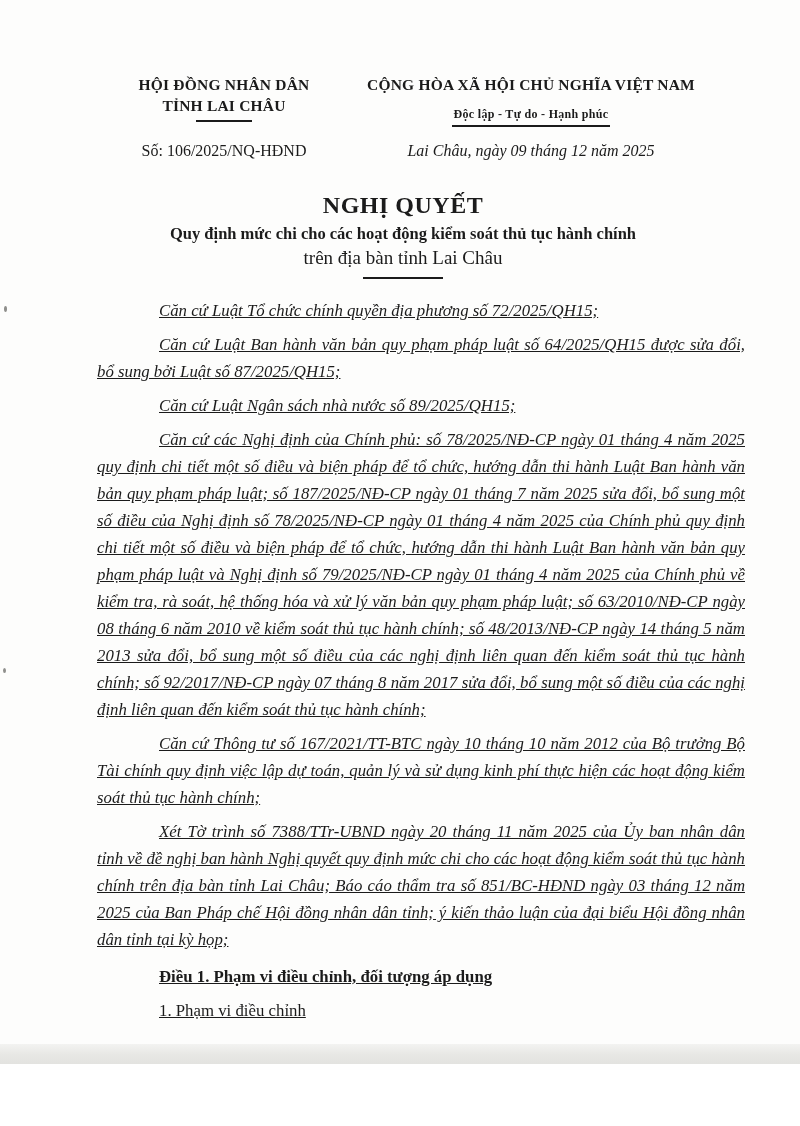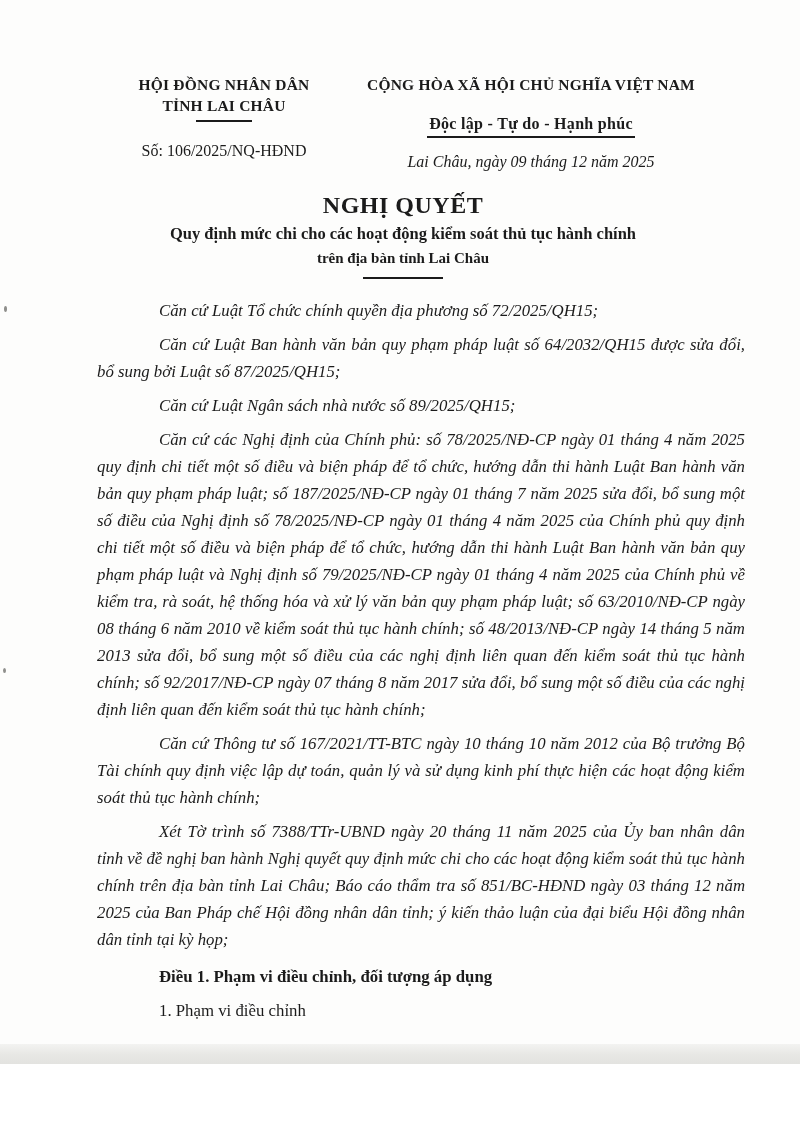--- a/index.html
+++ b/index.html
@@ -18,44 +18,45 @@
   }
   .hdr-left .org{font-weight:bold;font-size:15.5px;line-height:21px;letter-spacing:.2px;}
   .hdr-left .rule{width:56px;height:2px;background:#1b1b1b;margin:4px auto 0 auto;}
   .hdr-left .doc-no{font-size:16px;margin-top:20px;white-space:nowrap;}
   .hdr-right{
     position:absolute;top:74px;left:340px;width:382px;
     text-align:center;
   }
   .hdr-right .nation{font-weight:bold;font-size:15.5px;line-height:21px;letter-spacing:.2px;}
   .hdr-right .motto{
-    display:inline-block;font-weight:bold;font-size:16px;margin-top:20px;
+    display:inline-block;font-weight:bold;font-size:12px;margin-top:12px;
     padding:0 2px 3px 2px;border-bottom:2px solid #1b1b1b;letter-spacing:.3px;
   }
   .hdr-right .place-date{font-style:italic;font-size:16px;margin-top:15px;white-space:nowrap;}
   
   .title-block{
     position:absolute;top:192px;left:85px;width:636px;
     text-align:center;
   }
   .title-block .doc-type{font-weight:bold;font-size:24px;letter-spacing:.5px;}
   .title-block .subject{font-weight:bold;font-size:16.5px;line-height:24px;margin-top:3px;}
-  .title-block .subject2{font-weight:bold;font-size:15px;line-height:24px;}
+  .title-block .subject2{font-weight:normal;font-size:19px;line-height:24px;}
   .title-block .rule{width:80px;height:2px;background:#1b1b1b;margin:7px auto 0 auto;}
   
   .content{
     position:absolute;top:297px;left:97px;width:648px;
   }
   .content p{
     margin:0 0 7px 0;
     font-style:italic;
     font-size:16.8px;
     line-height:27px;
     text-align:justify;
     text-indent:62px;
+    text-decoration:underline;
   }
   .article-heading{
     font-style:normal !important;
     font-weight:bold;
     font-size:17px;
     margin-top:10px !important;
     text-align:left !important;
   }
   .clause{
     font-style:normal !important;
@@ -93,21 +94,21 @@
 
   <div class="title-block">
     <div class="doc-type">NGHỊ QUYẾT</div>
     <div class="subject">Quy định mức chi cho các hoạt động kiểm soát thủ tục hành chính</div>
     <div class="subject2">trên địa bàn tỉnh Lai Châu</div>
     <div class="rule"></div>
   </div>
 
   <div class="content">
     <p>Căn cứ Luật Tổ chức chính quyền địa phương số 72/2025/QH15;</p>
-    <p>Căn cứ Luật Ban hành văn bản quy phạm pháp luật số 64/2032/QH15 được sửa đổi, bổ sung bởi Luật số 87/2025/QH15;</p>
+    <p>Căn cứ Luật Ban hành văn bản quy phạm pháp luật số 64/2025/QH15 được sửa đổi, bổ sung bởi Luật số 87/2025/QH15;</p>
     <p>Căn cứ Luật Ngân sách nhà nước số 89/2025/QH15;</p>
     <p>Căn cứ các Nghị định của Chính phủ: số 78/2025/NĐ-CP ngày 01 tháng 4 năm 2025 quy định chi tiết một số điều và biện pháp để tổ chức, hướng dẫn thi hành Luật Ban hành văn bản quy phạm pháp luật; số 187/2025/NĐ-CP ngày 01 tháng 7 năm 2025 sửa đổi, bổ sung một số điều của Nghị định số 78/2025/NĐ-CP ngày 01 tháng 4 năm 2025 của Chính phủ quy định chi tiết một số điều và biện pháp để tổ chức, hướng dẫn thi hành Luật Ban hành văn bản quy phạm pháp luật và Nghị định số 79/2025/NĐ-CP ngày 01 tháng 4 năm 2025 của Chính phủ về kiểm tra, rà soát, hệ thống hóa và xử lý văn bản quy phạm pháp luật; số 63/2010/NĐ-CP ngày 08 tháng 6 năm 2010 về kiểm soát thủ tục hành chính; số 48/2013/NĐ-CP ngày 14 tháng 5 năm 2013 sửa đổi, bổ sung một số điều của các nghị định liên quan đến kiểm soát thủ tục hành chính; số 92/2017/NĐ-CP ngày 07 tháng 8 năm 2017 sửa đổi, bổ sung một số điều của các nghị định liên quan đến kiểm soát thủ tục hành chính;</p>
     <p>Căn cứ Thông tư số 167/2021/TT-BTC ngày 10 tháng 10 năm 2012 của Bộ trưởng Bộ Tài chính quy định việc lập dự toán, quản lý và sử dụng kinh phí thực hiện các hoạt động kiểm soát thủ tục hành chính;</p>
     <p>Xét Tờ trình số 7388/TTr-UBND ngày 20 tháng 11 năm 2025 của Ủy ban nhân dân tỉnh về đề nghị ban hành Nghị quyết quy định mức chi cho các hoạt động kiểm soát thủ tục hành chính trên địa bàn tỉnh Lai Châu; Báo cáo thẩm tra số 851/BC-HĐND ngày 03 tháng 12 năm 2025 của Ban Pháp chế Hội đồng nhân dân tỉnh; ý kiến thảo luận của đại biểu Hội đồng nhân dân tỉnh tại kỳ họp;</p>
     <p class="article-heading">Điều 1. Phạm vi điều chỉnh, đối tượng áp dụng</p>
     <p class="clause">1. Phạm vi điều chỉnh</p>
   </div>
 
   <div class="speck s1"></div>
   <div class="speck s2"></div>

